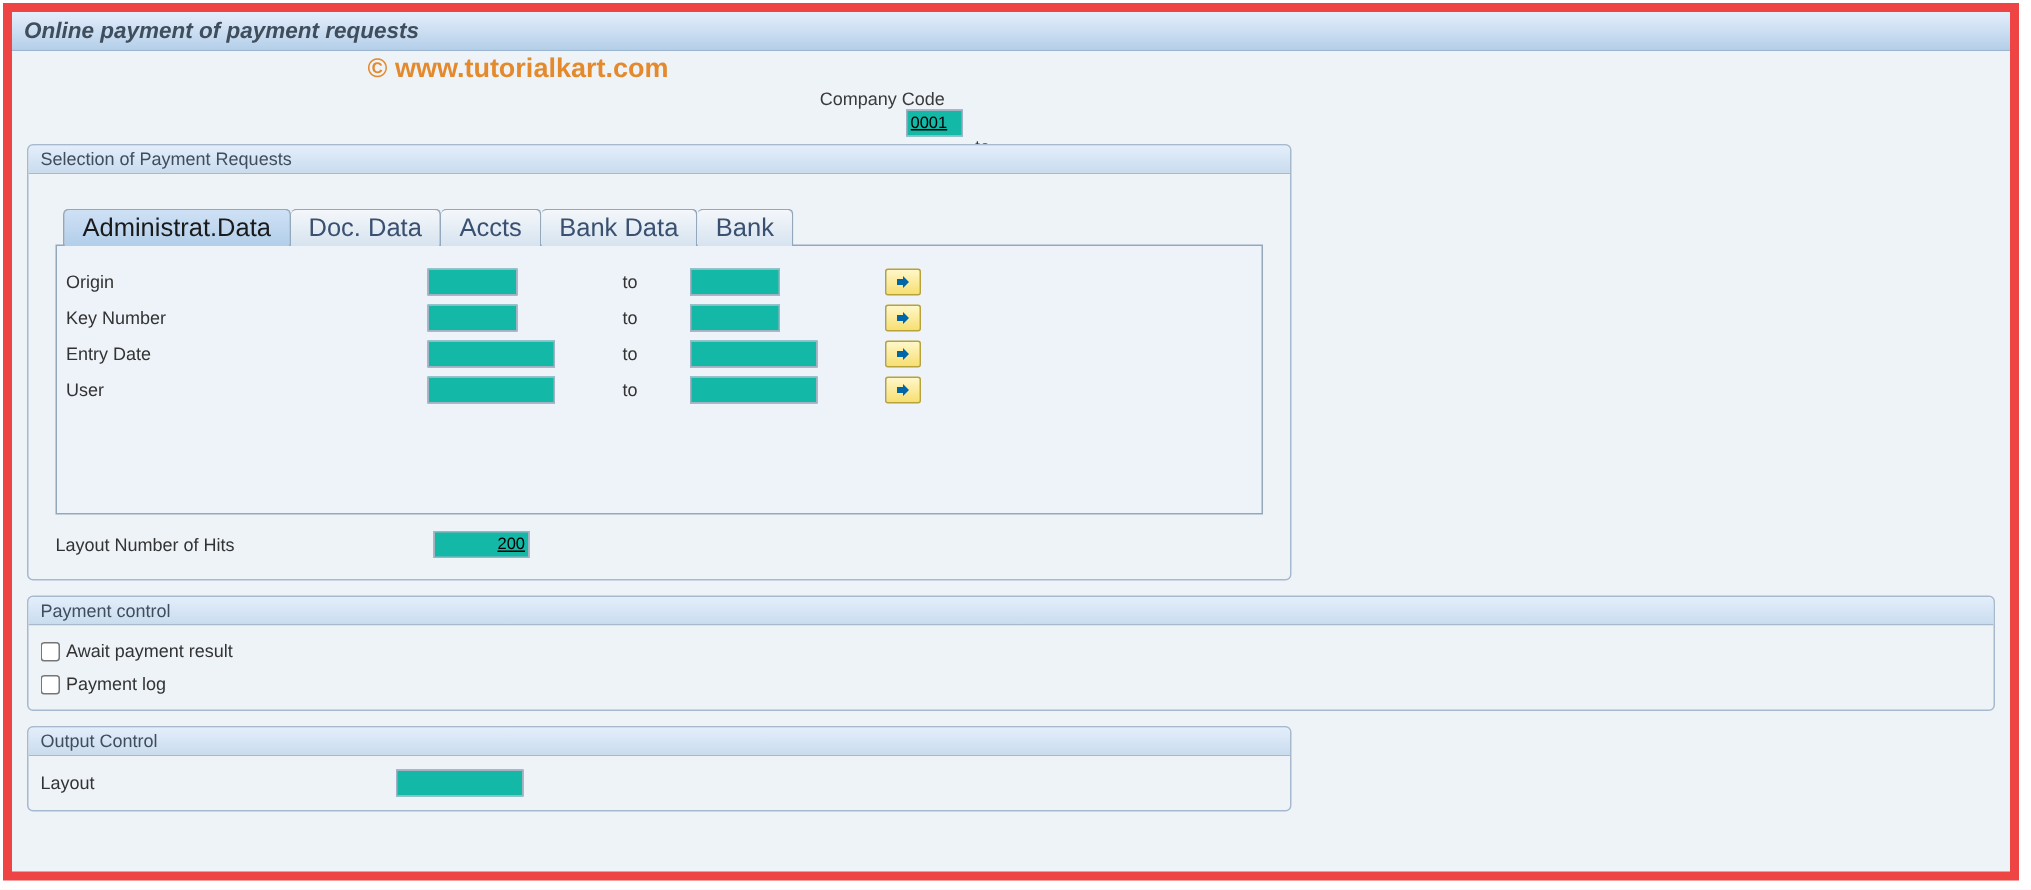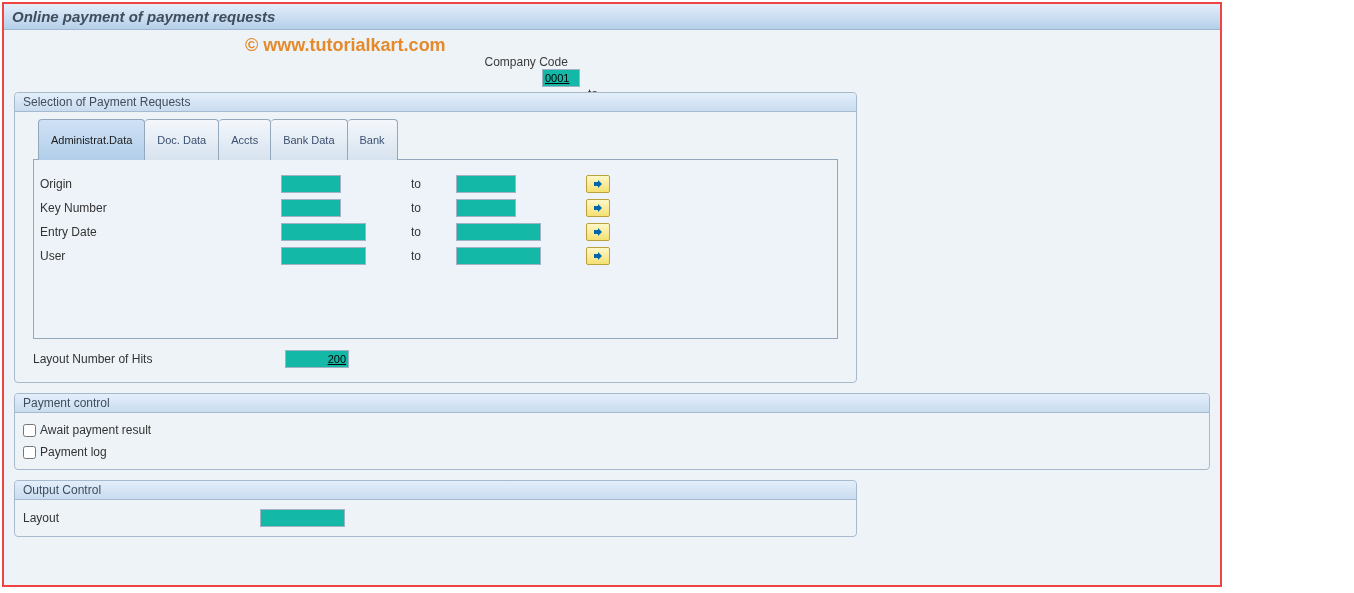--- a/index.html
+++ b/index.html
@@ -1,20 +1,20 @@
 <!DOCTYPE html>
 <html><head>
   <meta charset="utf-8">
   <style>
     * { box-sizing: border-box; margin: 0; padding: 0; font-family: Arial, Helvetica, sans-serif; }
     body { background: #fff; width: 1354px; height: 593px; overflow: hidden; }
     .main-panel {
-      border: 2px solid #ef4444;
+      border: 6px solid #ef4444;
       background: #eef3f8;
-      width: 1220px;
+      width: 1344px;
       margin: 2px;
       height: 585px;
     }
     .title-bar {
       background: linear-gradient(#e4eefb, #b5cfe9);
       border-bottom: 1px solid #9cb6d1;
       padding: 4px 8px;
       font-size: 15px;
       font-weight: bold;
       font-style: italic;
@@ -71,22 +71,22 @@
       color: #3f4d5c;
     }
     .group-body { padding: 6px 8px; }
 
     
     .tab-strip { display: flex; align-items: flex-end; margin-top: 22px; margin-left: 15px; height: 20px; position: relative; z-index:2; }
     .tab {
       border: 1px solid #94a8bc;
       border-bottom: none;
       background: linear-gradient(#f4f7fb, #d6e3ef);
-      padding: 14px 12px;
-      font-size: 11px;
+      padding: 2px 12px;
+      font-size: 17px;
       margin-right: 0px;
       color: #3a5070;
       cursor: pointer;
       border-top-left-radius: 4px;
       border-top-right-radius: 4px;
       border-left: 0;
     }
     .tab:first-child { border-left: 1px solid #94a8bc; }
     .tab.active {
       background: linear-gradient(#cfe1f5, #b2ceea);

